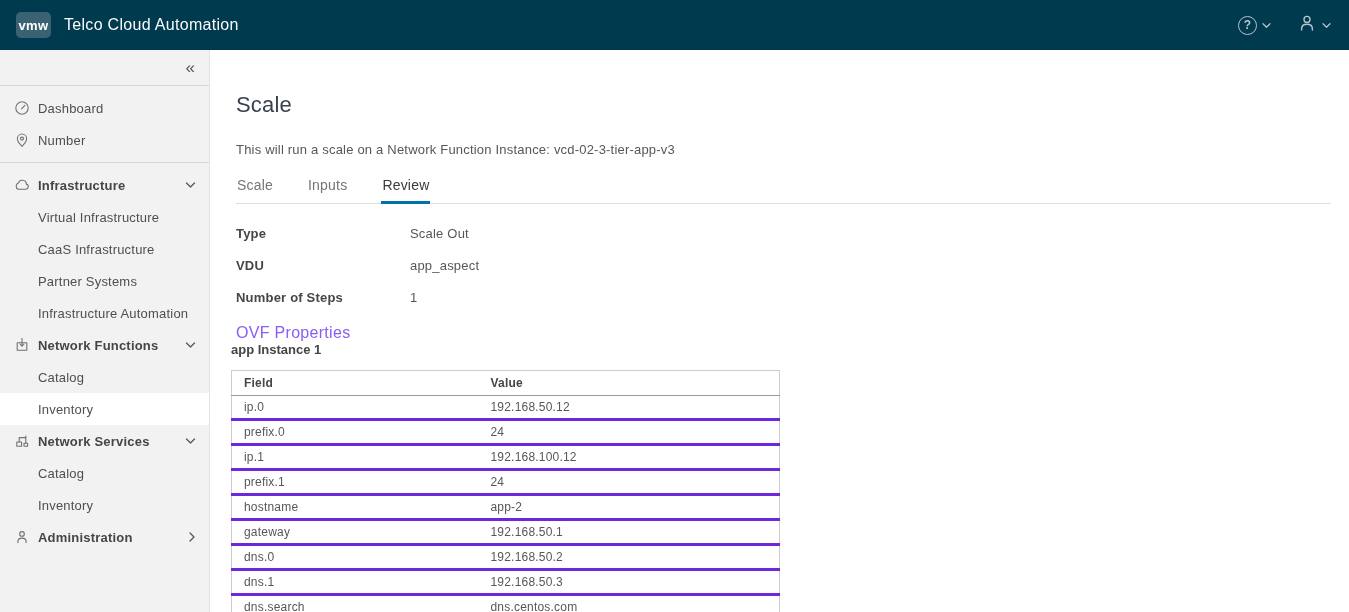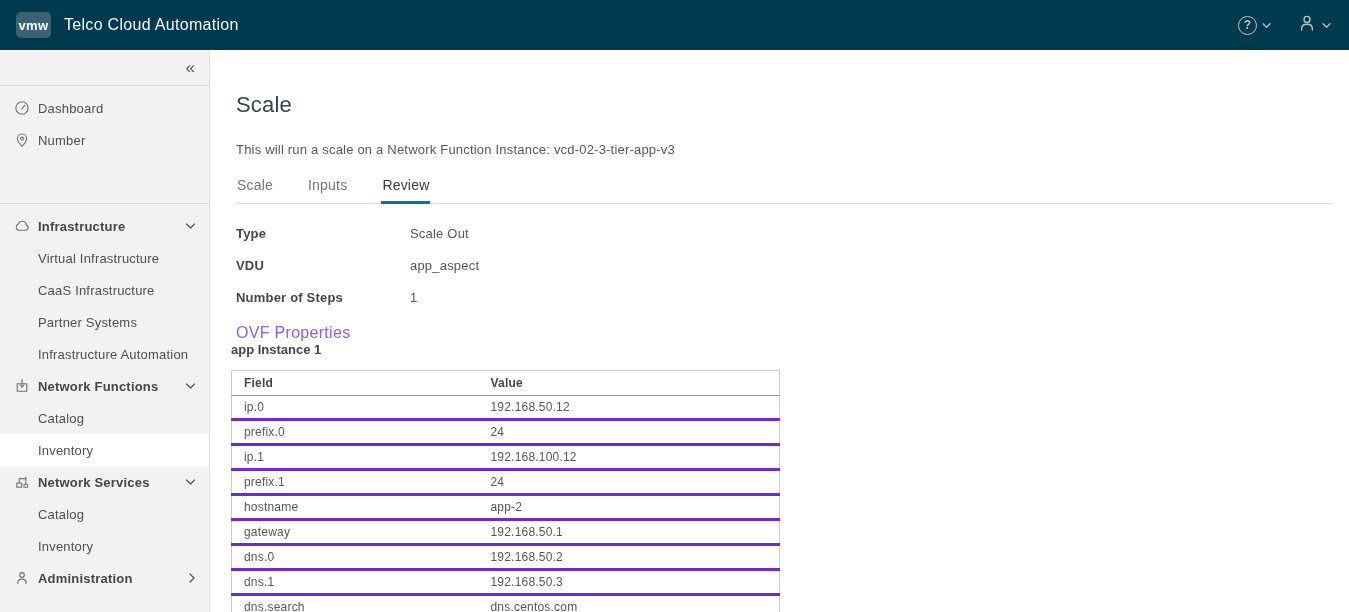--- a/index.html
+++ b/index.html
@@ -46,21 +46,21 @@
     border-right: 1px solid #e3e3e3;
     font-size: 13px;
     overflow: hidden;
   }
   .collapse-row {
     height: 36px; display: flex; align-items: center; justify-content: flex-end;
     padding-right: 14px; border-bottom: 1px solid #d8d8d8;
   }
   .collapse-btn { font-size: 17px; color: #565656; cursor: pointer; line-height: 1; }
   .nav-group { padding: 6px 0; }
-  .nav-group + .nav-group { border-top: 1px solid #d8d8d8; margin-top: 41px; }
+  .nav-group + .nav-group { border-top: 1px solid #d8d8d8; }
   .nav-item {
     position: relative; height: 32px;
     display: flex; align-items: center;
     padding-left: 38px; padding-right: 12px;
     color: #4f4f4f; cursor: pointer;
   }
   .nav-item.selected { background: #ffffff; }
   .nav-item.bold .nav-label { font-weight: bold; color: #464646; }
   .nav-icon { position: absolute; left: 14px; top: 50%; transform: translateY(-50%); display: flex; }
   .nav-icon svg { display: block; }

